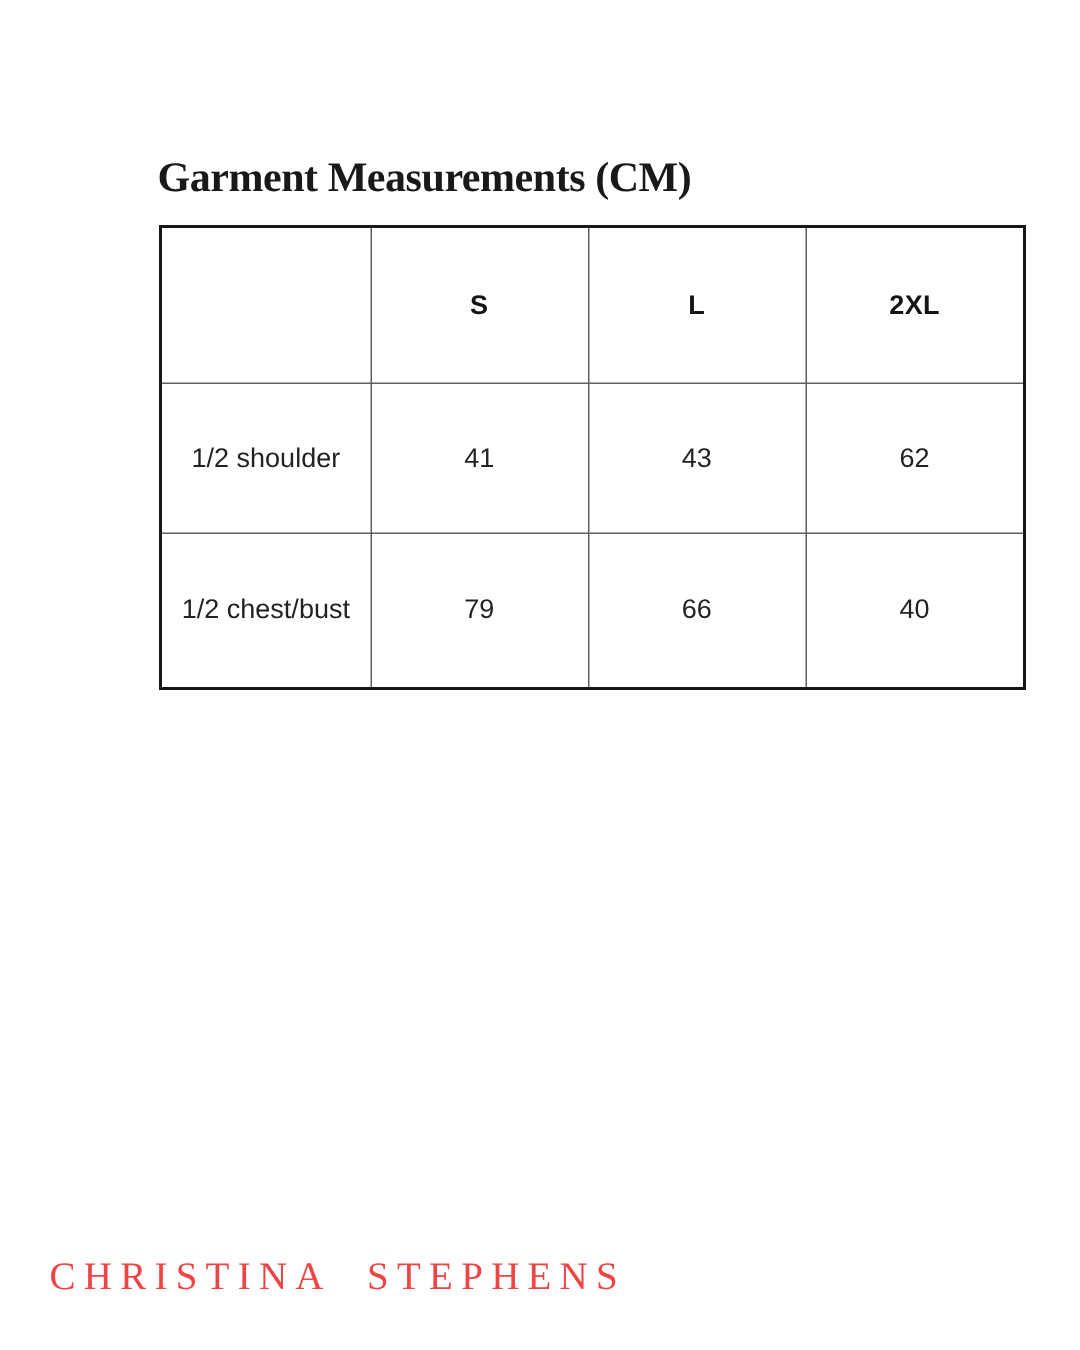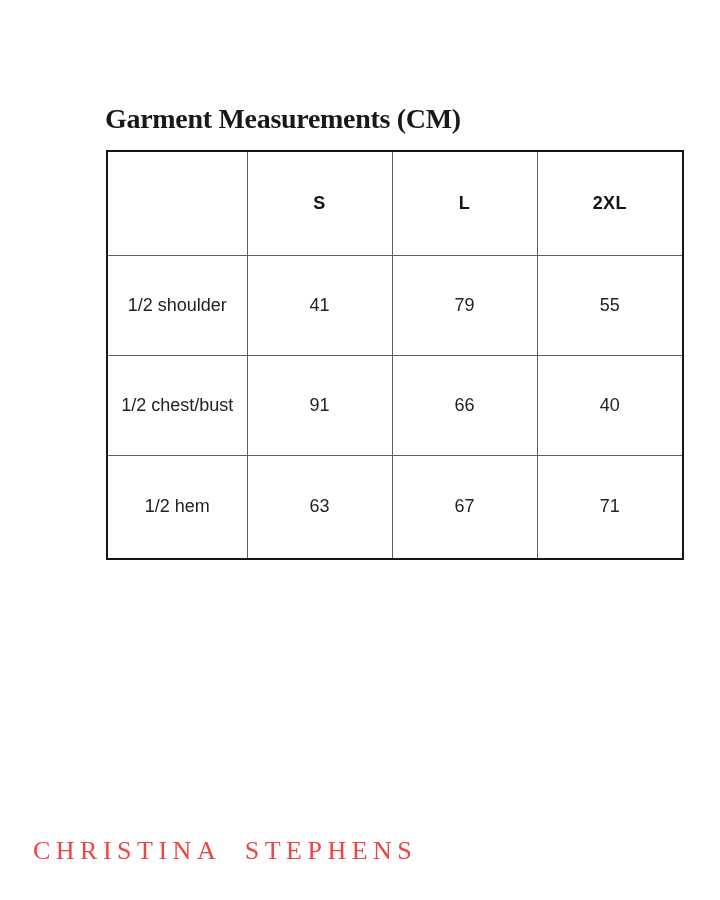--- a/index.html
+++ b/index.html
@@ -81,31 +81,25 @@
   <tbody>
     <tr class="header-row">
       <th></th>
       <th>S</th>
       <th>L</th>
       <th>2XL</th>
     </tr>
     <tr class="data-row">
       <td>1/2 shoulder</td>
       <td>41</td>
-      <td>79</td>
-      <td>55</td>
+      <td>43</td>
+      <td>62</td>
     </tr>
     <tr class="data-row">
       <td>1/2 chest/bust</td>
-      <td>91</td>
+      <td>79</td>
       <td>66</td>
       <td>40</td>
-    </tr>
-    <tr class="data-row">
-      <td>1/2 hem</td>
-      <td>63</td>
-      <td>67</td>
-      <td>71</td>
     </tr>
   </tbody>
 </table>
 
 <div class="brand-footer">CHRISTINA STEPHENS</div>
 
 </body></html>

